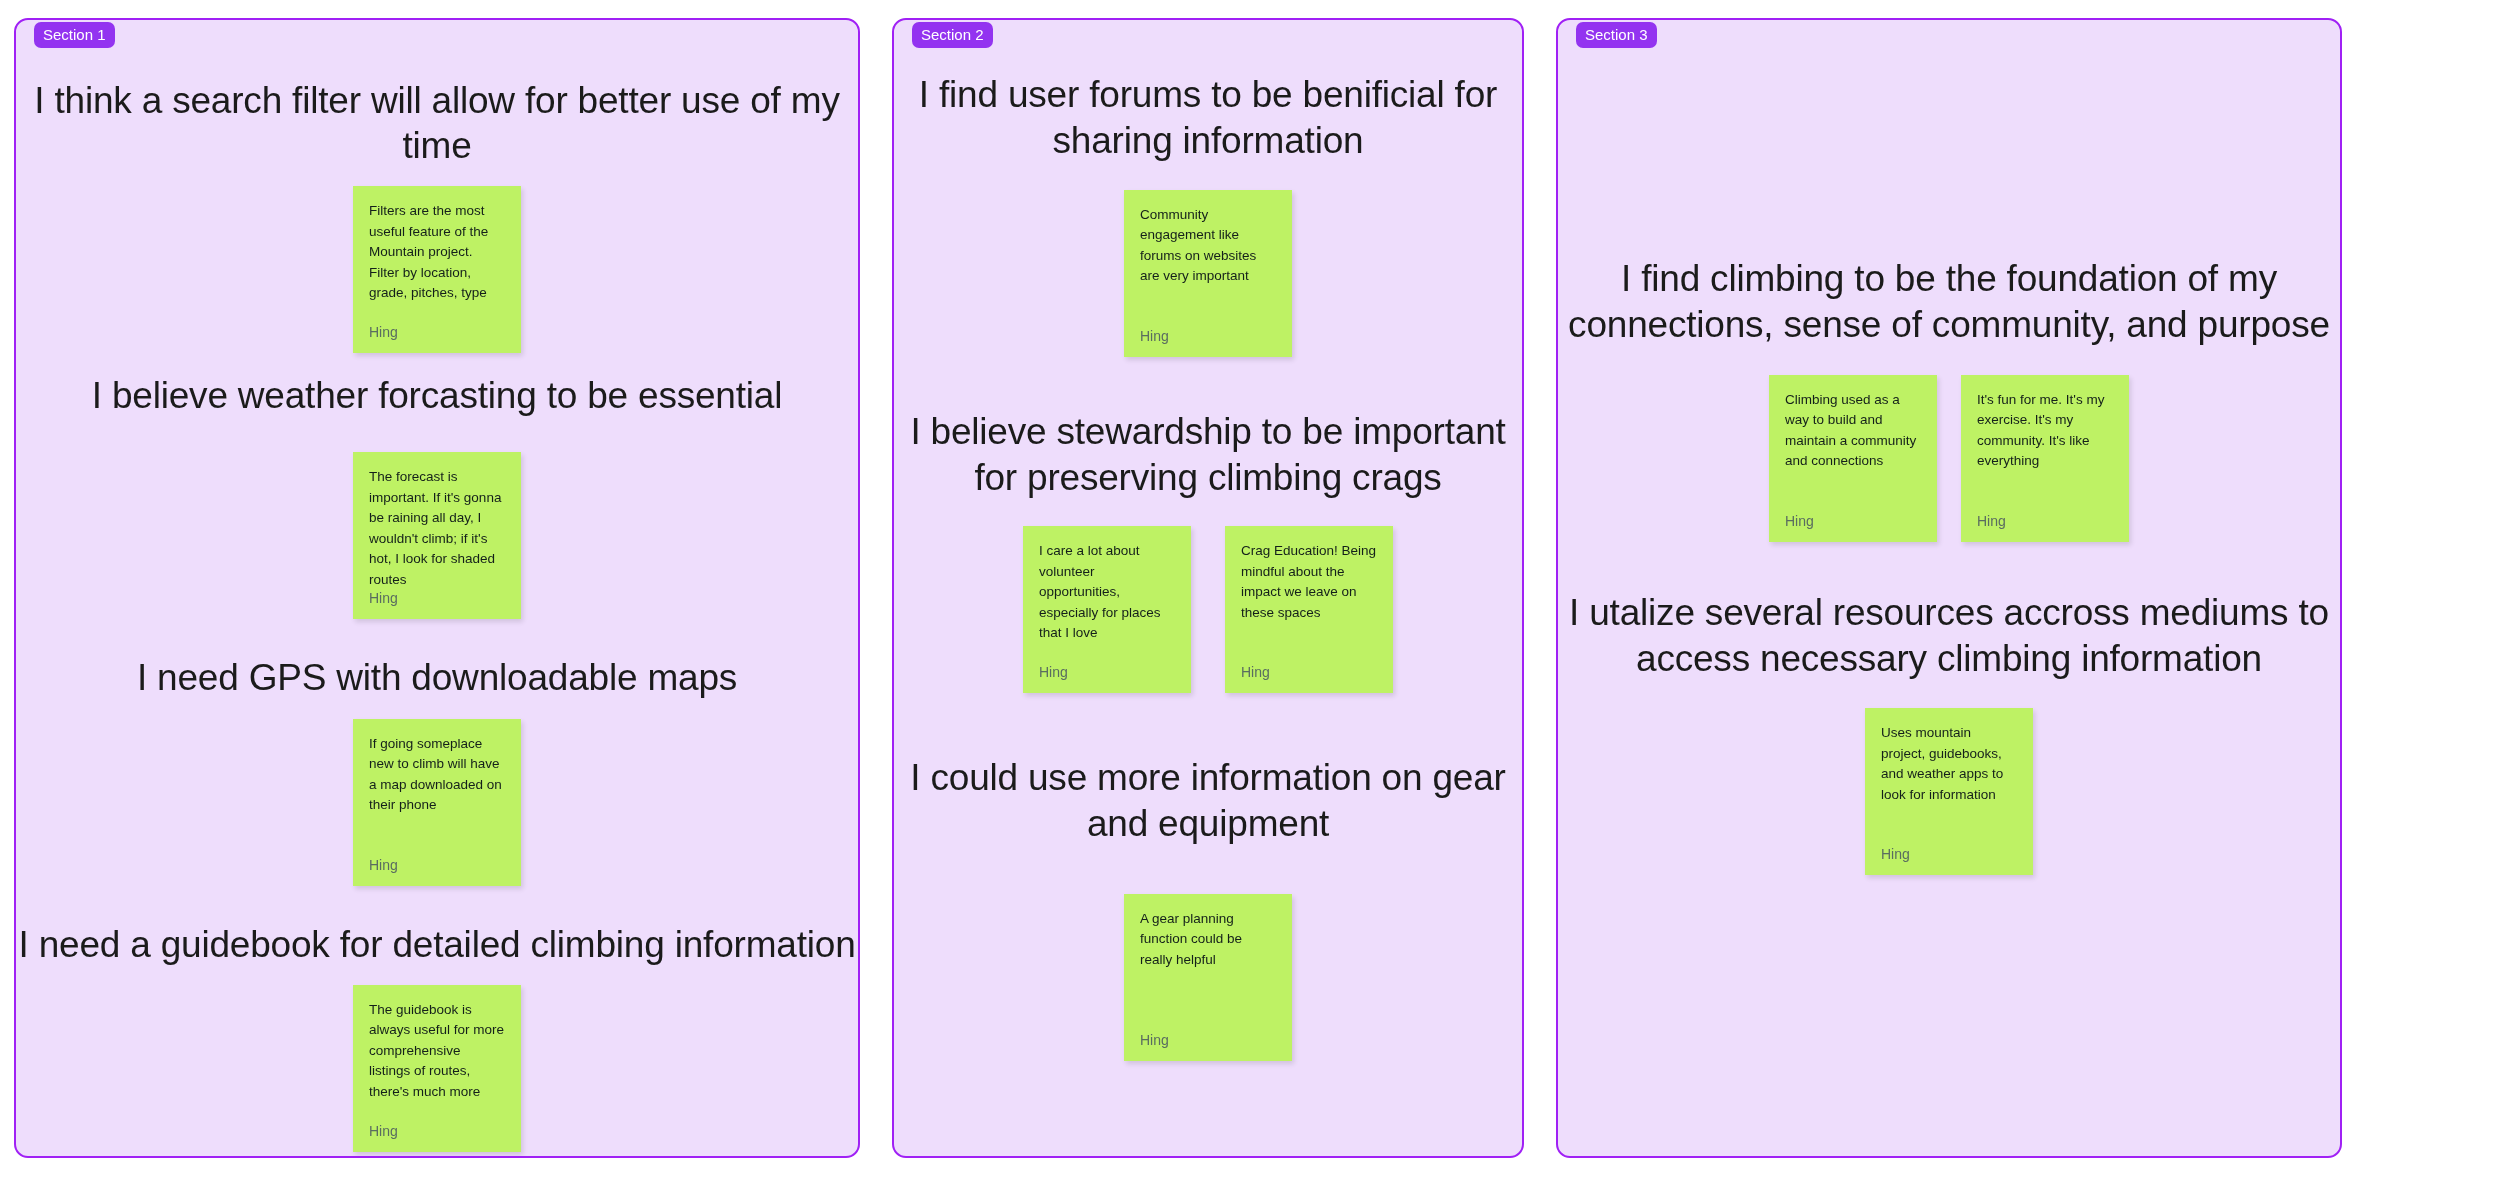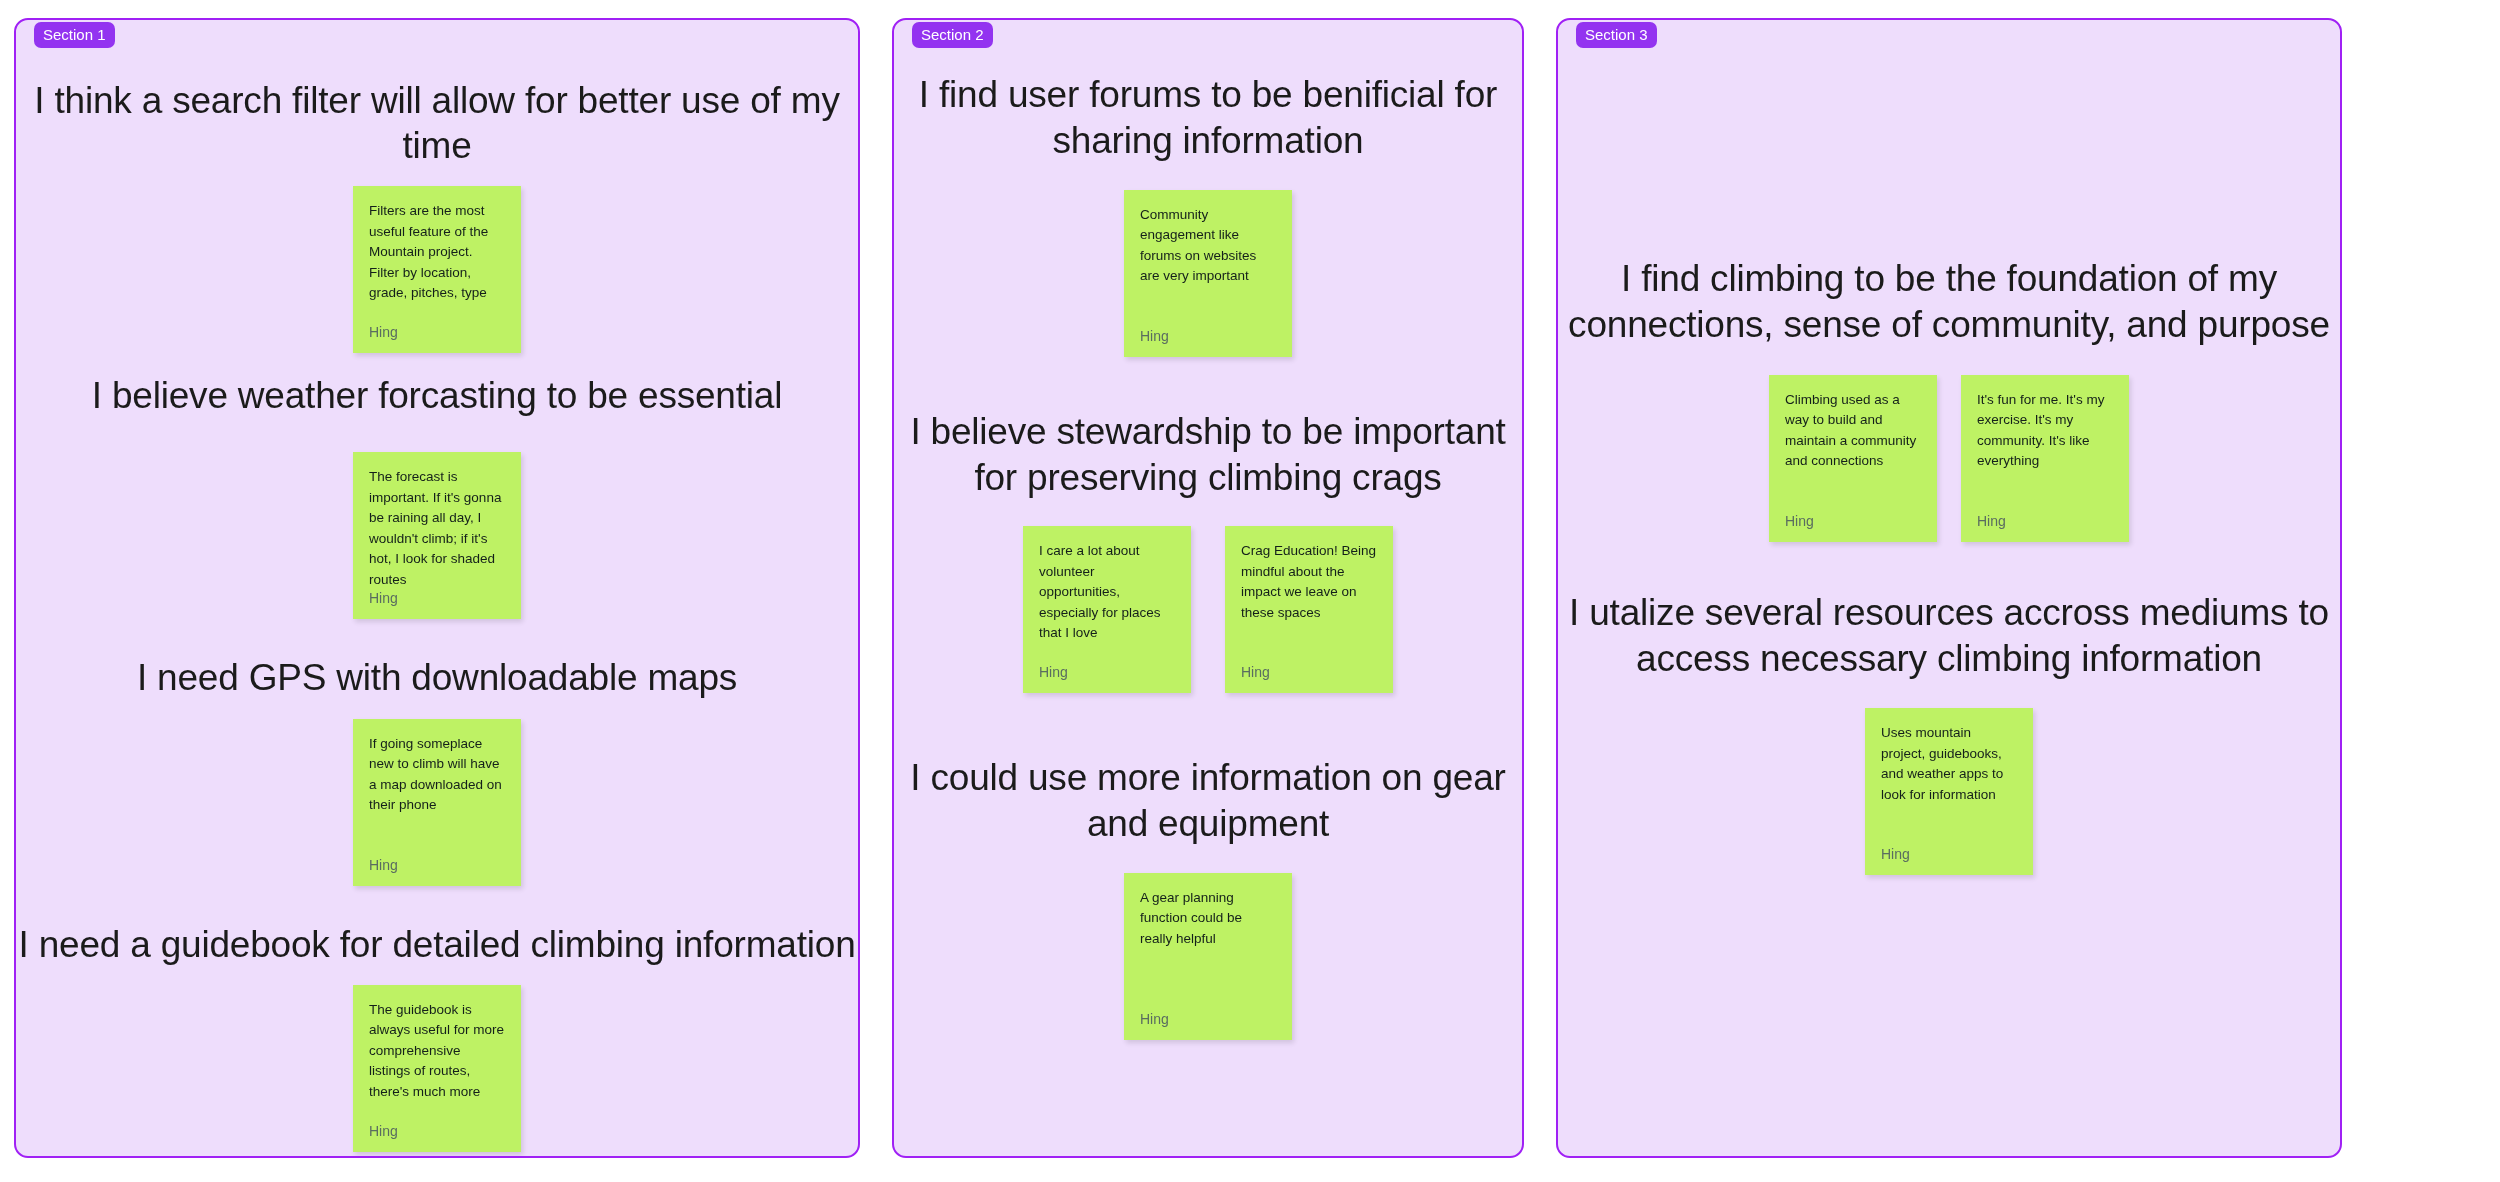--- a/index.html
+++ b/index.html
@@ -118,21 +118,21 @@
   .section-1 .g1           { margin-top: 30px; }
   .section-1 .heading      { margin-bottom: 18px; }
   .section-1 .g2           { margin-top: 20px; gap: 16px; }
   .section-1 .g3           { margin-top: 36px; }
   .section-1 .g4           { margin-top: 36px; }
 
   
   .section-2 .g1      { margin-top: 24px; }
   .section-2 .heading { margin-bottom: 25px; }
   .section-2 .g2      { margin-top: 52px; }
-  .section-2 .g3      { margin-top: 62px; }
+  .section-2 .g3      { margin-top: 62px; gap: 21px; }
 
   
   .section-3 .g1      { margin-top: 208px; }
   .section-3 .heading { margin-bottom: 26px; }
   .section-3 .g2      { margin-top: 48px; }
 
   .section-3 .notes-row { gap: 24px; }
   .section-2 .notes-row.pair { gap: 34px; }
 </style>
 </head>

